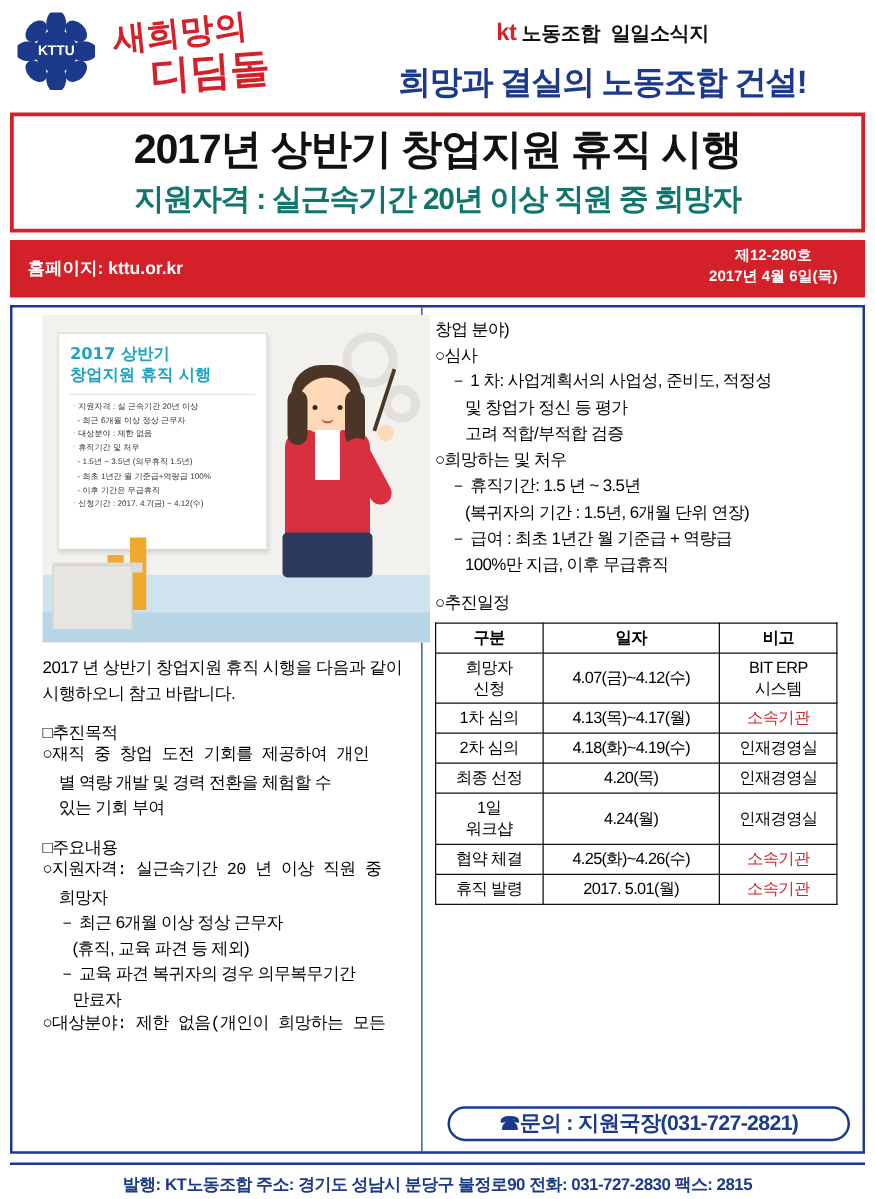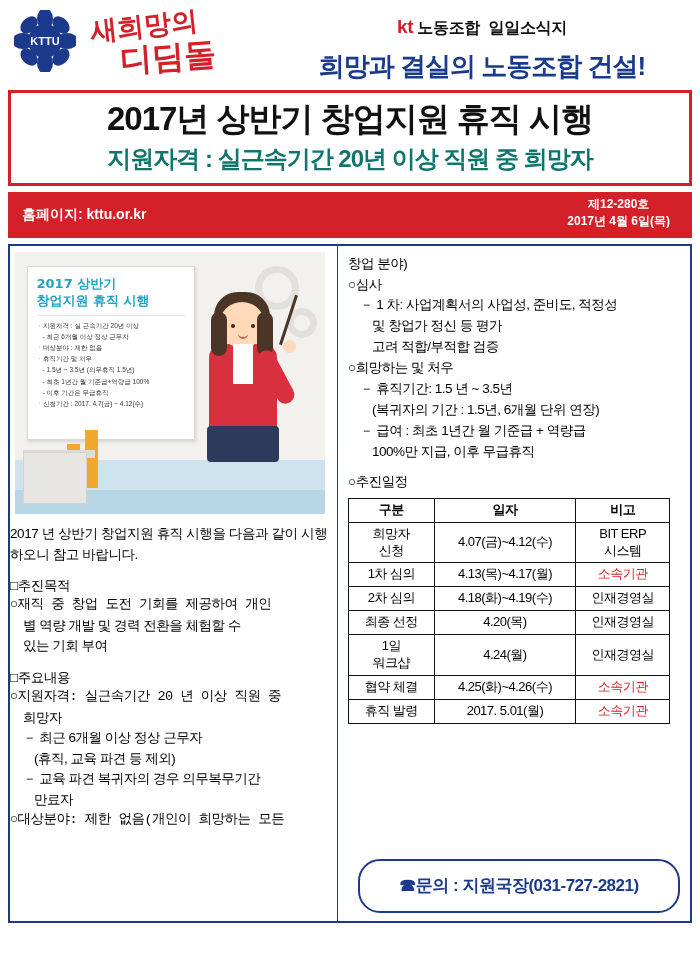--- a/index.html
+++ b/index.html
@@ -158,21 +158,21 @@
     margin: 6px 8px 0 8px;
     border: 2px solid #1b3a8c;
     height: 679px;
     display: flex;
     position: relative;
     background: #fff;
   }
   .col-left {
     width: 328px;
     border-right: 1px solid #1b3a8c;
-    padding: 6px 8px 4px 0;
+    padding: 6px 8px 4px 24px;
     position: relative;
   }
   .col-right {
     flex: 1 1 auto;
     padding: 8px 10px 4px 10px;
     position: relative;
   }
 
   
   .illus {
@@ -274,21 +274,21 @@
   }
   table.sched th { font-weight: bold; }
   .red-txt { color: #d42028; }
 
   
   .contact {
     position: absolute;
     right: 10px;
     bottom: 8px;
     width: 322px;
-    height: 54px;
+    height: 28px;
     border: 2px solid #1b3a8c;
     border-radius: 22px;
     display: flex;
     align-items: center;
     justify-content: center;
     color: #1b3a8c;
     font-weight: bold;
     font-size: 17px;
     letter-spacing: -0.5px;
   }
@@ -488,14 +488,15 @@
             <td>2017. 5.01(월)</td>
             <td class="red-txt">소속기관</td>
           </tr>
         </tbody>
       </table>
 
       <div class="contact">☎문의 : 지원국장(031-727-2821)</div>
     </div>
   </div>
 
+  <div class="footer">발행: KT노동조합 주소: 경기도 성남시 분당구 불정로90 전화: 031-727-2830 팩스: 2815</div>
 
 </div>
 
 </body></html>

